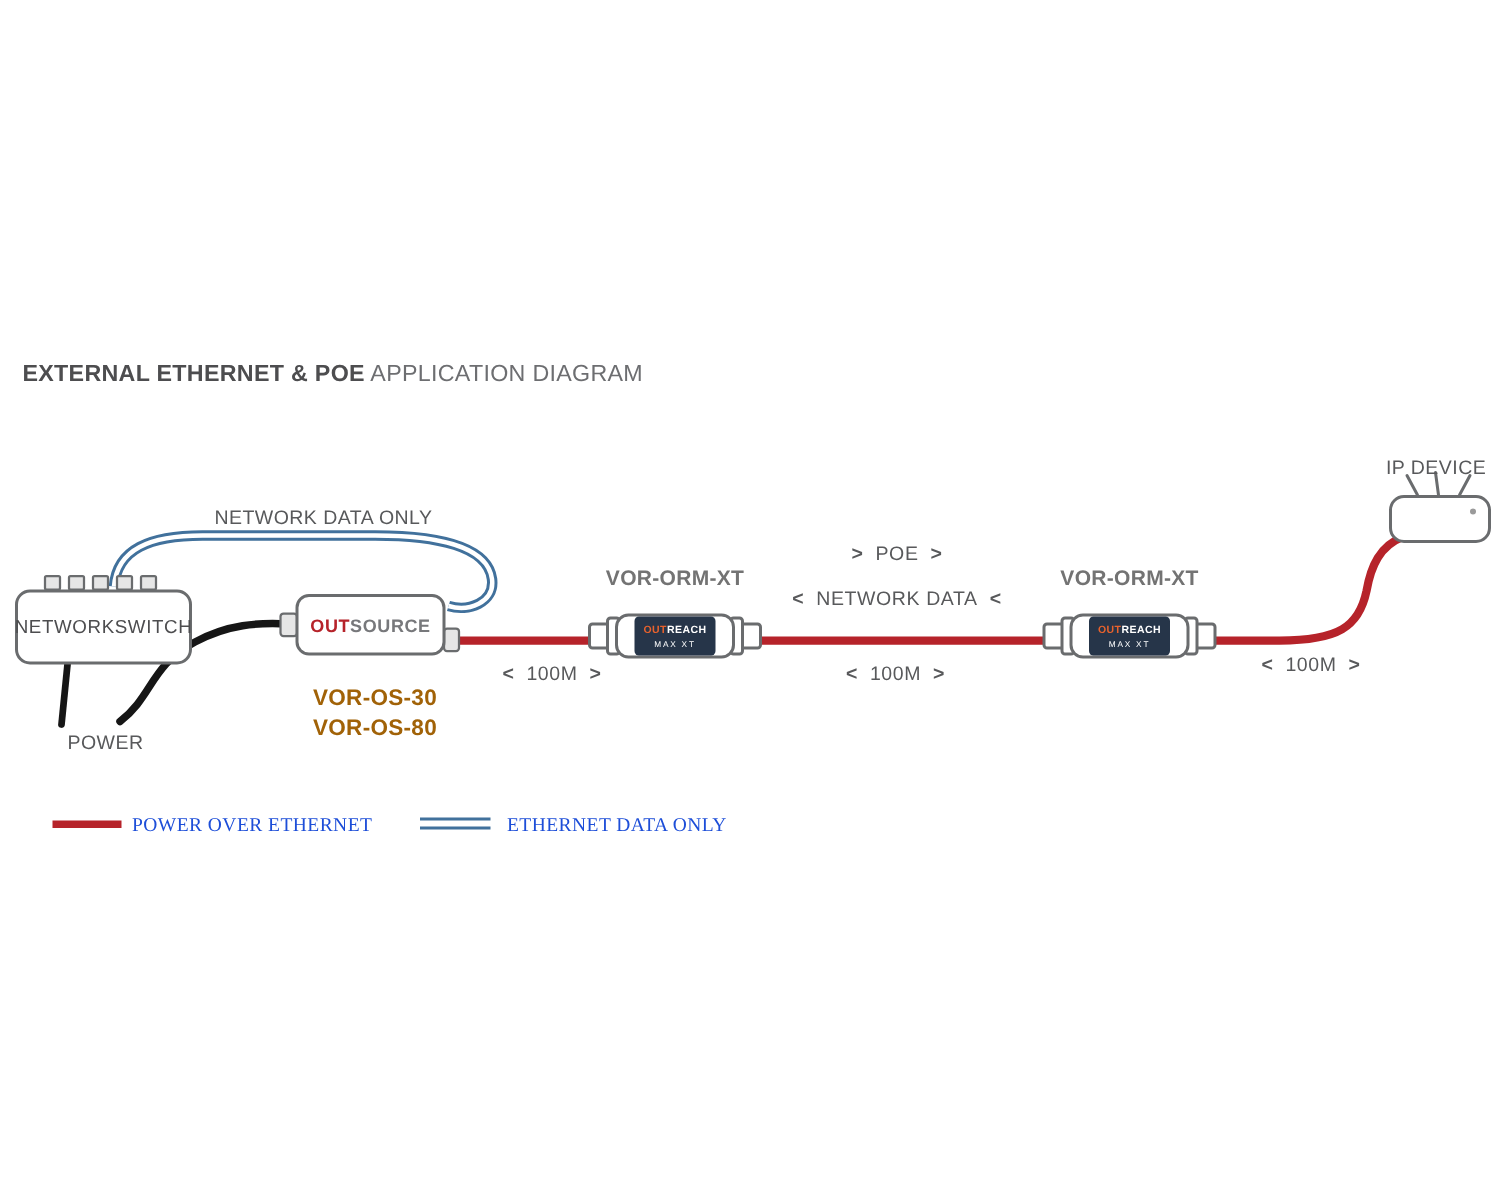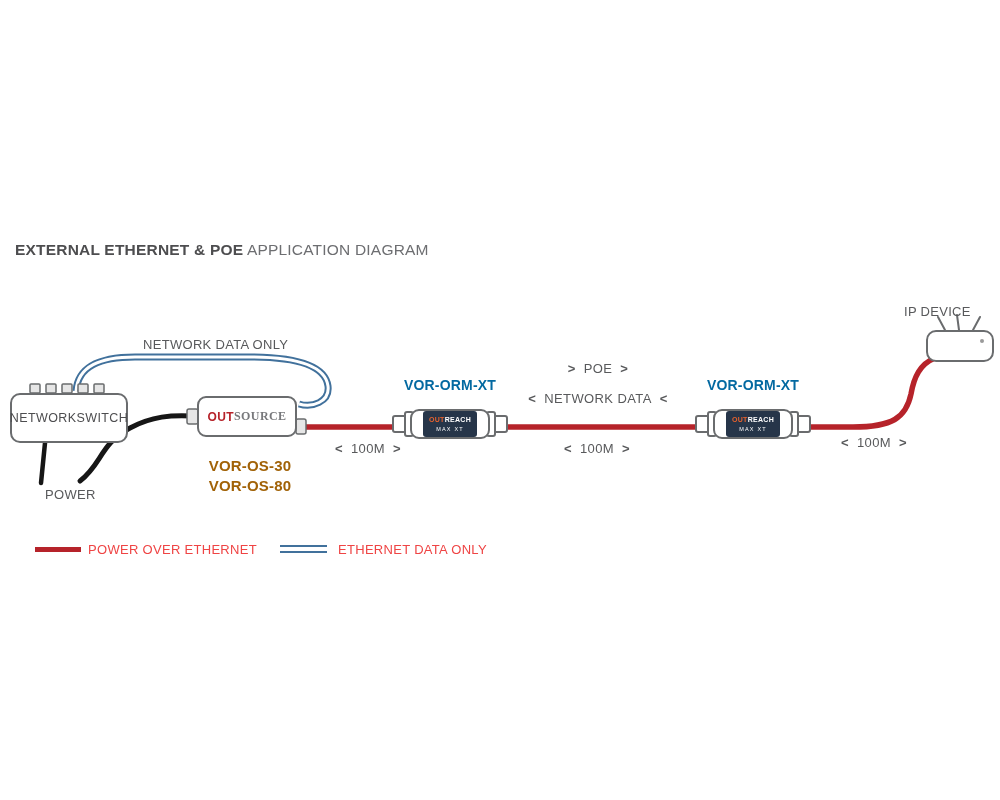--- a/index.html
+++ b/index.html
@@ -13,36 +13,36 @@
   .lbl { position:absolute; color:#58595b; font-size:13px; letter-spacing:.3px; white-space:nowrap; }
 
   .switch-box { position:absolute; left:10px; top:393px; width:118px; height:50px; border:2px solid #6a6c6e;
     border-radius:10px; background:#fff; display:flex; flex-direction:row; align-items:center; justify-content:center;
     font-size:12.5px; color:#4d4d4f; line-height:16px; letter-spacing:.4px; }
 
   .outsource-box { position:absolute; left:197px; top:396px; width:100px; height:41px; border:2px solid #6a6c6e;
     border-radius:9px; background:#fff; display:flex; align-items:center; justify-content:center;
     font-size:12px; letter-spacing:.4px; white-space:nowrap; }
   .os-out { color:#b6232a; font-weight:700; }
-  .os-src { color:#77787b; font-weight:600;font-family:Liberation Serif, serif; }
+  .os-src { color:#77787b; font-weight:600; }
 
   .models { position:absolute; left:185px; top:456px; width:130px; text-align:center; font-weight:700;
     font-size:15px; color:#a16207; line-height:20px; letter-spacing:.2px; }
 
   .orm-label { position:absolute; width:130px; text-align:center; top:377px; font-weight:700; font-size:14px;
-    color:#0369a1; letter-spacing:.2px; }
+    color:#737373; letter-spacing:.2px; }
 
   .flow { position:absolute; display:flex; align-items:center; justify-content:center; color:#58595b;
     font-size:13px; letter-spacing:.4px; white-space:nowrap; }
   .chev { font-weight:700; margin:0 8px; }
 
   .swatch-red { position:absolute; left:35px; top:547px; width:46px; height:5px; background:#b6232a; }
   .swatch-blue { position:absolute; left:280px; top:545px; width:47px; height:8px;
     border-top:2.5px solid #41719c; border-bottom:2.5px solid #41719c; background:#fff; }
-  .legend-label { position:absolute; top:542px; color:#ef4444; font-size:13px; letter-spacing:.3px; white-space:nowrap; }
+  .legend-label { position:absolute; top:542px; color:#1d4ed8; font-size:13px; letter-spacing:.3px; white-space:nowrap;font-family:Liberation Serif, serif; }
 
   .dev { fill:#ffffff; stroke:#6a6c6e; stroke-width:2px; }
   .nub { fill:#e6e6e6; stroke:#6a6c6e; stroke-width:1.5px; }
   .orm-brand  { font-size:7px; font-weight:700; fill:#ffffff; letter-spacing:.3px; font-family:"Liberation Sans",sans-serif; }
   .orm-out { fill:#e8622d; }
   .orm-brand2 { font-size:5.5px; fill:#ffffff; letter-spacing:1.2px; font-family:"Liberation Sans",sans-serif; }
 </style>
 </head>
 <body>
 
@@ -146,20 +146,20 @@
     <span class="chev">&lt;</span>
     <span>100M</span>
     <span class="chev">&gt;</span>
   </div>
   <div class="flow" style="left:824px; top:435px; width:100px;">
     <span class="chev">&lt;</span>
     <span>100M</span>
     <span class="chev">&gt;</span>
   </div>
 
-  <div class="lbl" style="left:904px; top:304px;">IP DEVICE</div>
+  <div class="lbl" style="left:924px; top:304px;">IP DEVICE</div>
 
   <div class="swatch-red"></div>
   <div class="legend-label" style="left:88px;">POWER OVER ETHERNET</div>
   <div class="swatch-blue"></div>
   <div class="legend-label" style="left:338px;text-align:right;">ETHERNET DATA ONLY</div>
 
 </div>
 
 </body></html>

